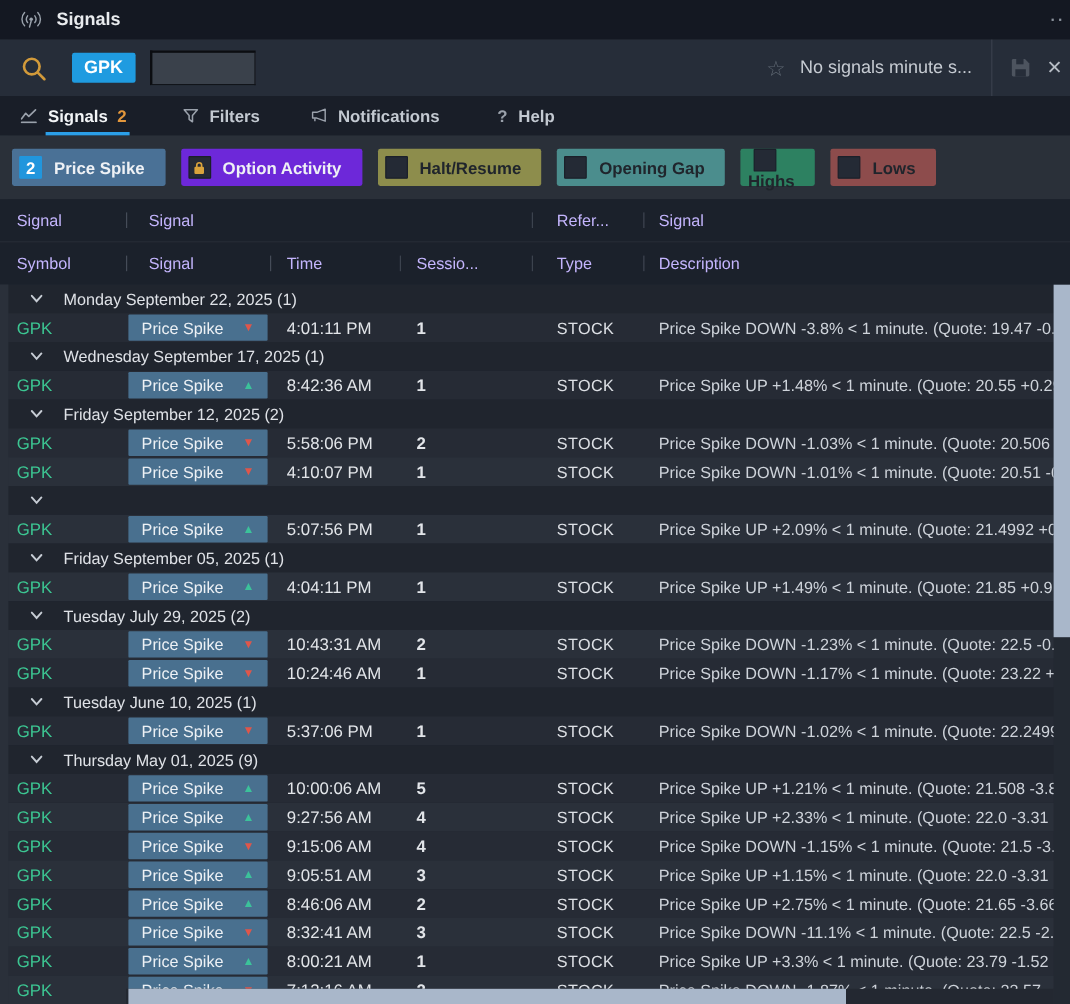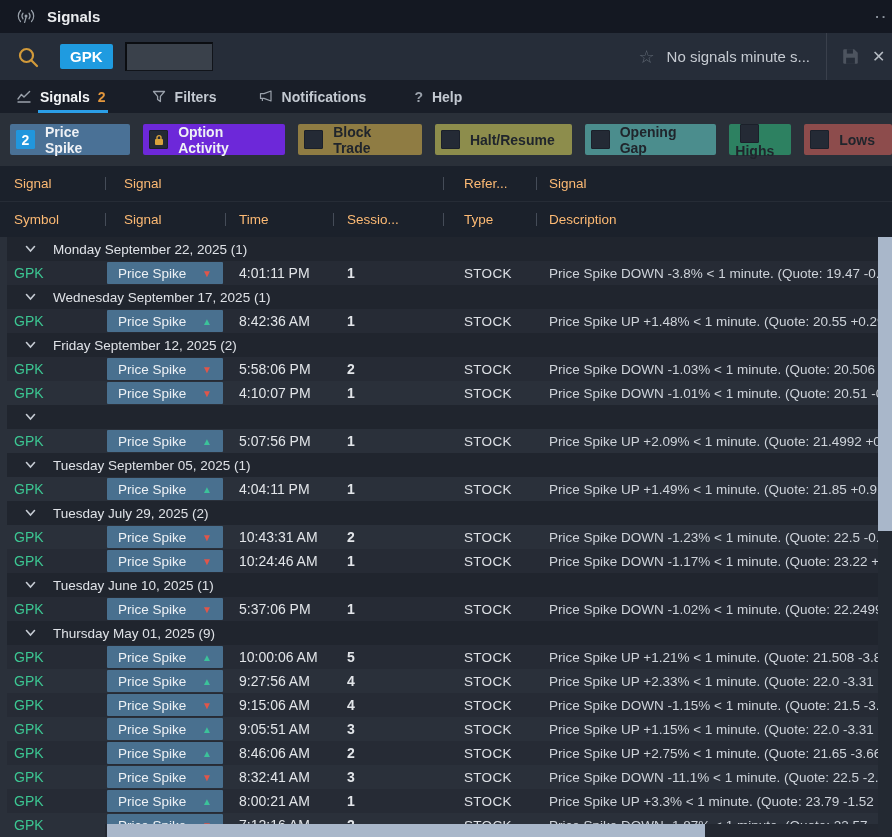--- a/index.html
+++ b/index.html
@@ -48,21 +48,21 @@
   .chip-box { width:19px; height:19px; margin-right:10px; display:flex; align-items:center; justify-content:center; flex:none; background:#242a35; border:1px solid #1b202a; border-radius:1px; }
   .chip-box.count { background:#2196dd; border-color:#2196dd; color:#fff; font-size:14px; font-weight:bold; }
   .chip-box .chip-lock { display:none; width:12px; height:12px; }
   .chip-box.lock .chip-lock { display:block; }
   .chip.light-text { color:#eef1f5; }
   .chip.dark-text { color:#20252c; }
 
   
   .grid { display:grid; grid-template-columns:105px 120px 108px 110px 93px 1fr; align-items:center; }
   .thead { background:#1b212b; position:relative; z-index:6; }
-  .thead .hrow { height:35px; font-size:13.5px; color:#fdba74; }
+  .thead .hrow { height:35px; font-size:13.5px; color:#c4b5fd; }
   .thead .hrow1 { border-bottom:1px solid #262c36; height:36px; }
   .hcell { position:relative; padding-left:14px; height:100%; display:flex; align-items:center; white-space:nowrap; overflow:hidden; }
   .hcell.div::before { content:''; position:absolute; left:0; top:11px; width:1px; height:13px; background:#454c58; }
   .hcell.span3 { grid-column: 2 / 5; padding-left:19px; }
   .hcell.c2 { padding-left:19px; }
   .hcell.c5 { padding-left:21px; }
   .hcell.c6 { padding-left:13px; }
 
   
   .tbody { position:relative; height:600px; overflow:hidden; background:#20252e; }
@@ -178,27 +178,20 @@
     <div class="chip light-text" style="background: #6d28d9;">
     <span class="chip-box lock">
       <span class="chip-count"></span>
       <svg class="chip-lock" viewBox="0 0 12 12">
         <rect x="2" y="5" width="8" height="6" rx="1" fill="#d9a33c"></rect>
         <path d="M4 5.2 V3.6 a2 2 0 0 1 4 0 V5.2" stroke="#d9a33c" stroke-width="1.4" fill="none"></path>
       </svg>
     </span>
     <span class="chip-label">Option Activity</span>
   </div>
-    <div class="chip dark-text" style="background: rgb(143, 124, 67);">
-    <span class="chip-box">
-      <span class="chip-count"></span>
-
-    </span>
-    <span class="chip-label">Block Trade</span>
-  </div>
     <div class="chip dark-text" style="background: rgb(141, 141, 76);">
     <span class="chip-box">
       <span class="chip-count"></span>
 
     </span>
     <span class="chip-label">Halt/Resume</span>
   </div>
     <div class="chip dark-text" style="background: rgb(75, 141, 141);">
     <span class="chip-box">
       <span class="chip-count"></span>
@@ -325,21 +318,21 @@
     </span>
     <span class="cell c-time">5:07:56 PM</span>
     <span class="cell c-session">1</span>
     <span class="cell c-type">STOCK</span>
     <span class="cell c-desc">Price Spike UP +2.09% &lt; 1 minute. (Quote: 21.4992 +0</span>
   </div>
     <div class="row group-row">
     <svg class="chev" viewBox="0 0 11 8" fill="none" stroke="#c6ccd4" stroke-width="1.6" stroke-linecap="round">
       <path d="M1.5 1.5 L5.5 6 L9.5 1.5"></path>
     </svg>
-    <span class="group-label">Tuesday September 05, 2025 (1)</span>
+    <span class="group-label">Friday September 05, 2025 (1)</span>
   </div>
     <div class="row grid data-row base">
     <span class="cell c-symbol">GPK</span>
     <span class="cell c-signal">
       <span class="badge">
         <span class="badge-label">Price Spike</span>
         <span class="badge-arrow up">▲</span>
       </span>
     </span>
     <span class="cell c-time">4:04:11 PM</span>

